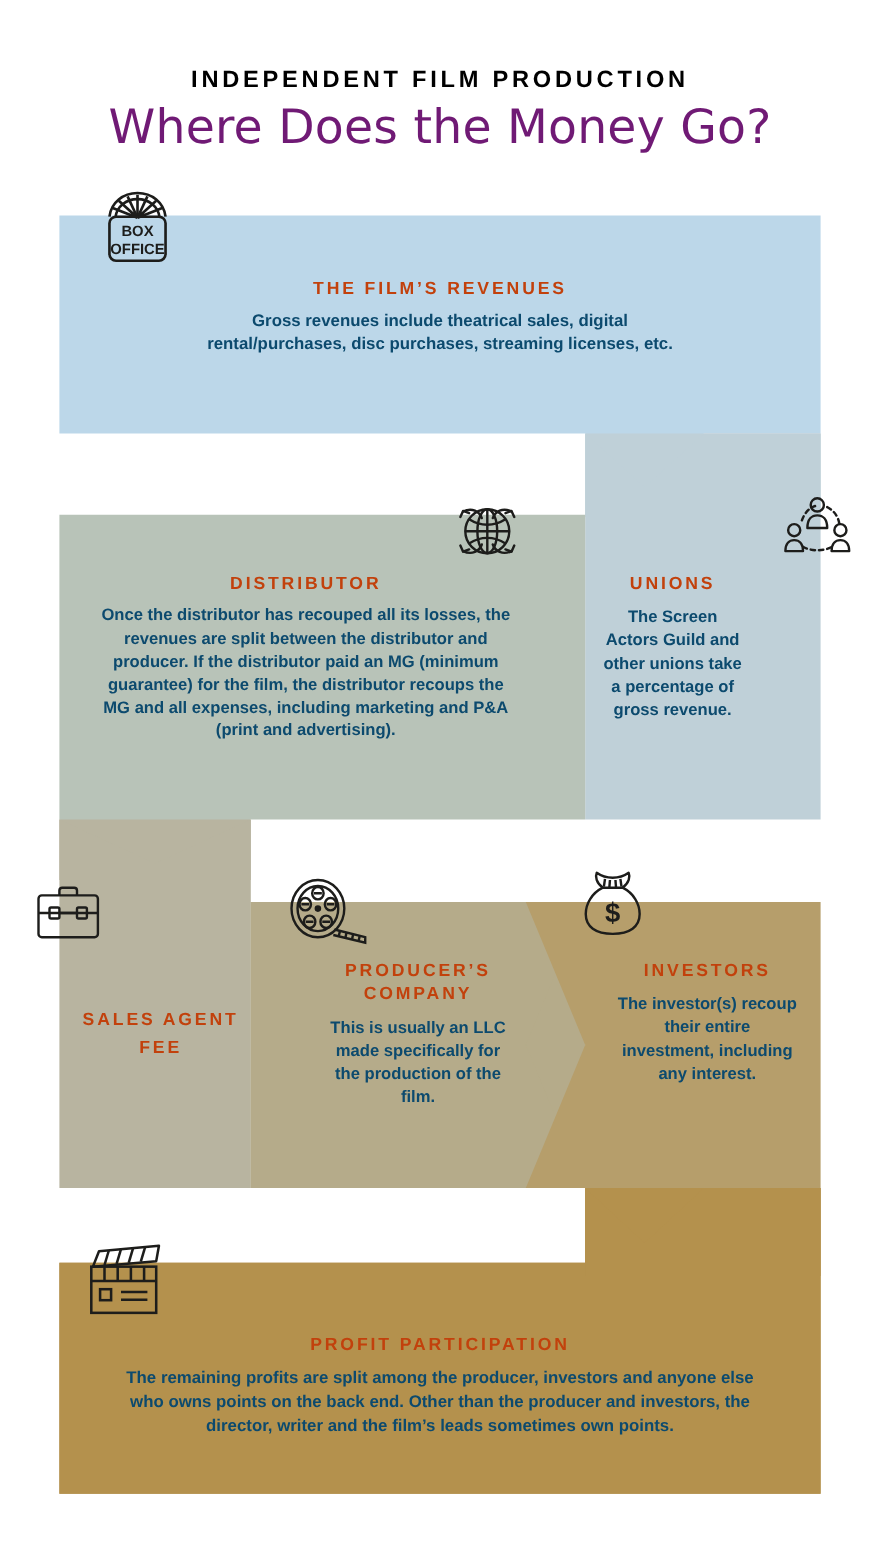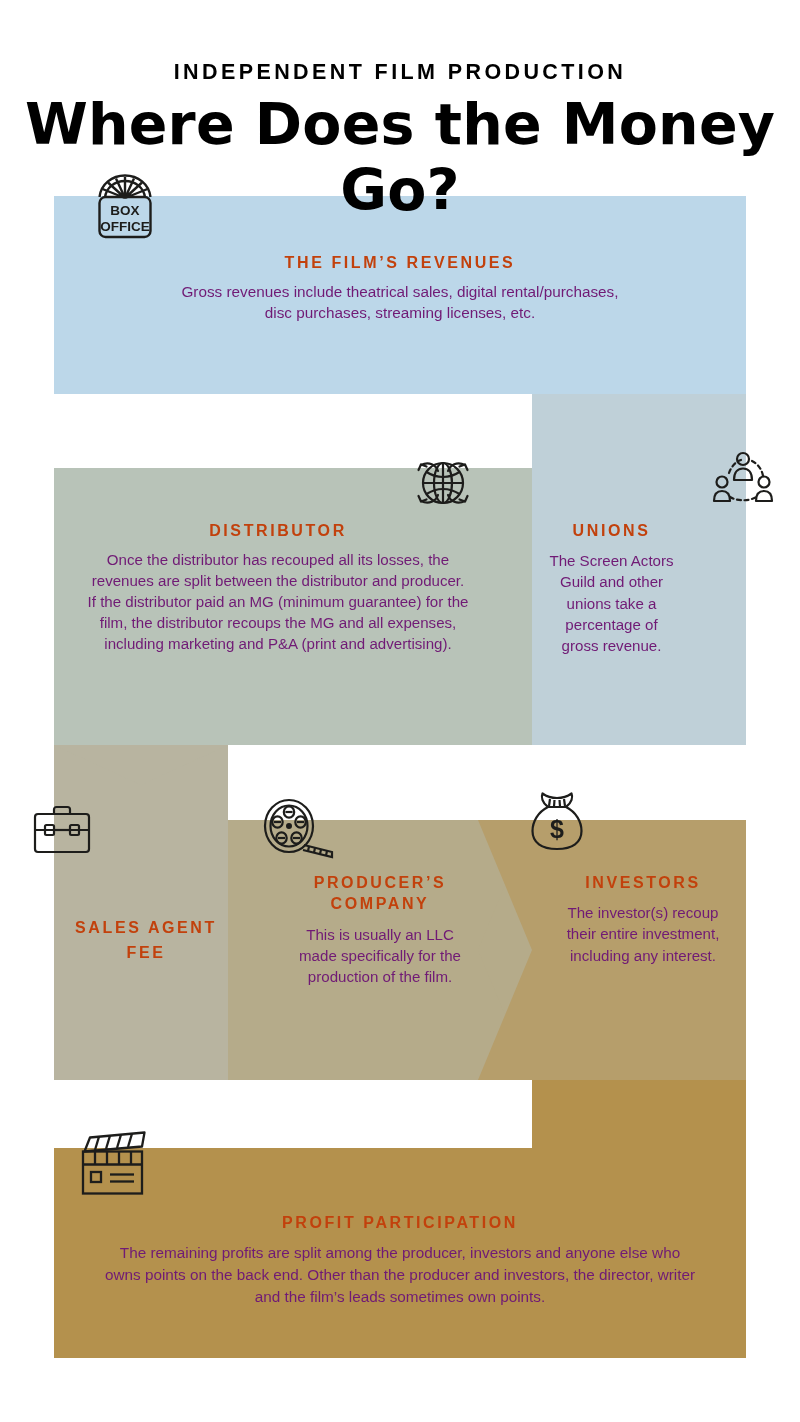--- a/index.html
+++ b/index.html
@@ -7,27 +7,27 @@
     width:800px;height:1422px;position:relative;background:#ffffff;
     font-family:"Liberation Sans","DejaVu Sans",sans-serif;
     color:#231f20;overflow:hidden;
   }
   #stage{position:absolute;inset:0;width:800px;height:1422px;}
   #shapes{position:absolute;left:0;top:0;width:800px;height:1422px;}
 
   
   .hdr{position:absolute;left:0;right:0;text-align:center;}
   #kicker{top:60px;font-size:21.5px;font-weight:700;letter-spacing:3.4px;color:#000000;}
-  #maintitle{top:91px;font-size:57px;font-weight:700;letter-spacing:.2px;color:#000000;
+  #maintitle{top:91px;font-size:43px;font-weight:400;letter-spacing:.2px;color:#701a75;
              font-family:"DejaVu Sans","Liberation Sans",sans-serif;}
 
   
   .blk{position:absolute;text-align:center;}
   .h{font-size:16px;font-weight:700;letter-spacing:2.6px;color:#c2410c;line-height:1.33;}
-  .p{font-size:15.3px;font-weight:400;line-height:1.36;color:#701a75;}
+  .p{font-size:15.3px;font-weight:700;line-height:1.36;color:#0c4a6e;}
   .h + .p{margin-top:9px;}
 
   #rev-blk{left:180px;width:440px;top:252px;}
   #dist-blk{left:86px;width:384px;top:520px;}
   #dist-blk .p{font-size:15.1px;line-height:1.38;}
   #uni-blk{left:546px;width:131px;top:520px;}
   #uni-blk .p{font-size:15.1px;line-height:1.40;}
   #sales-blk{left:64px;width:164px;top:916px;}
   #sales-blk .h{line-height:1.55;}
   #prod-blk{left:292px;width:176px;top:872px;}

